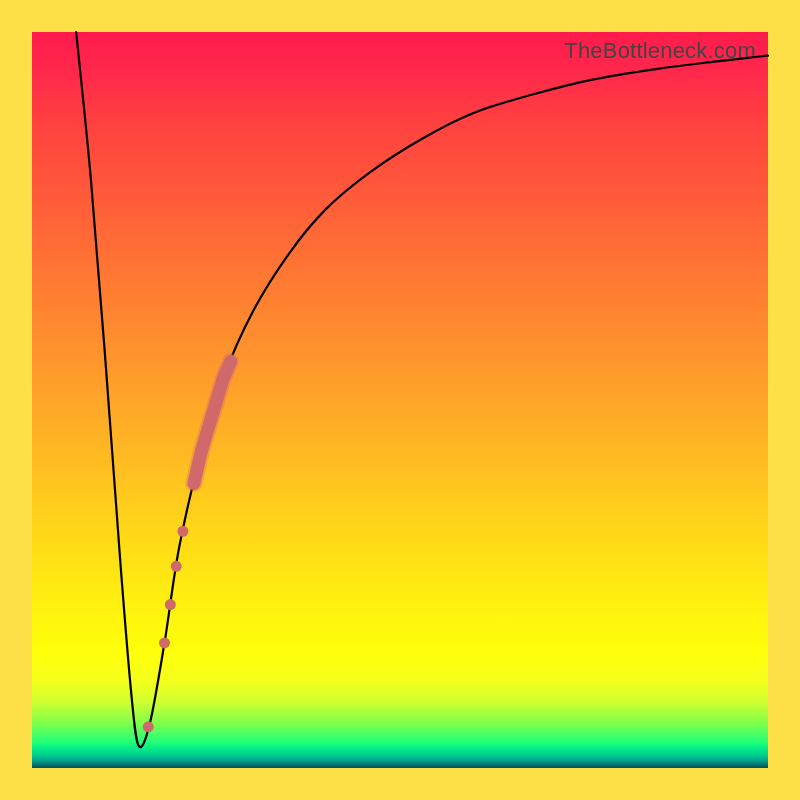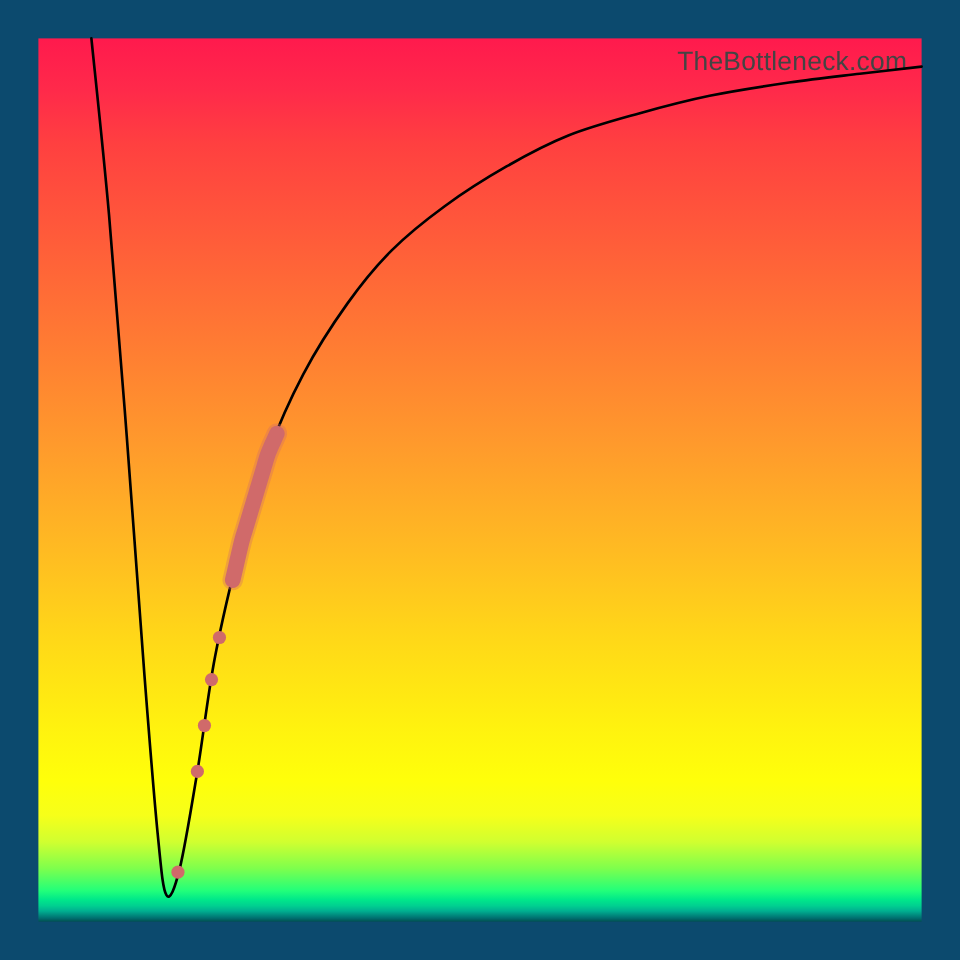--- a/index.html
+++ b/index.html
@@ -6,21 +6,21 @@
     margin: 0;
     padding: 0;
     width: 800px;
     height: 800px;
     overflow: hidden;
     font-family: Arial, Helvetica, sans-serif;
   }
   .frame {
     width: 800px;
     height: 800px;
-    background: #0c4a6e;
+    background: #fde047;
     position: relative;
     box-sizing: border-box;
     padding-left: 11px;
   }
   .plot {
     position: absolute;
     left: 32px;
     top: 32px;
     width: 736px;
     height: 736px;

